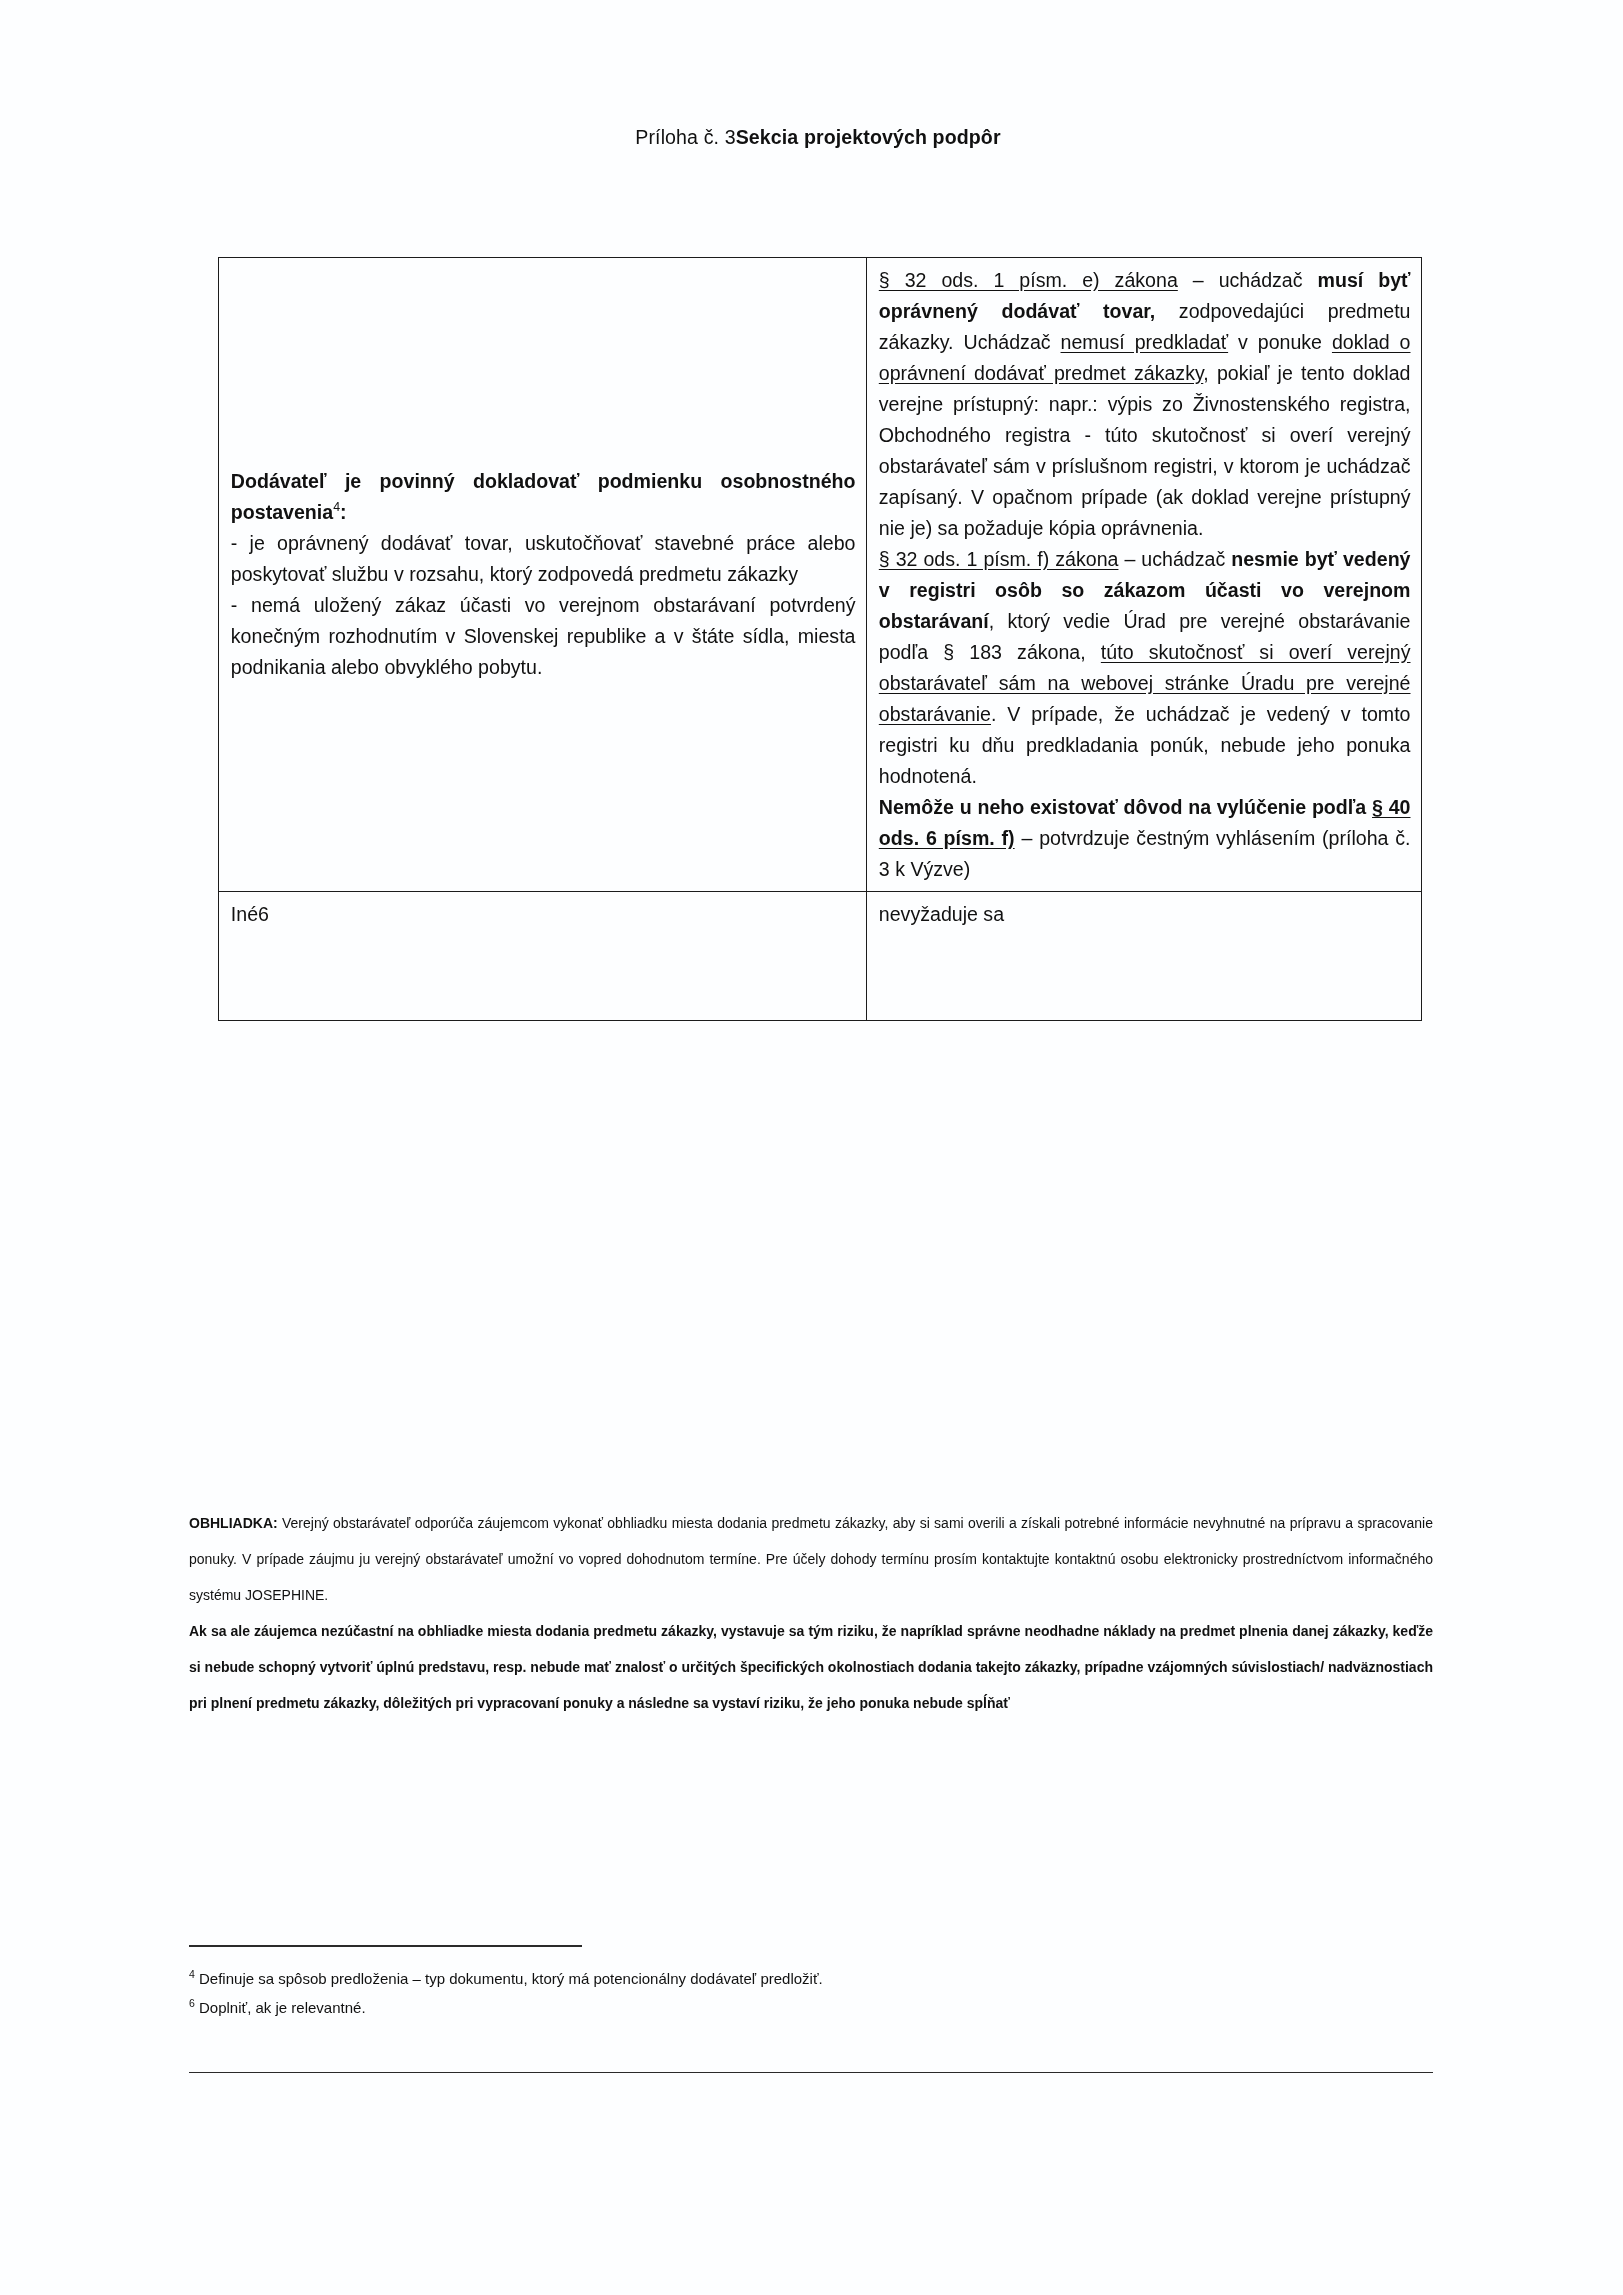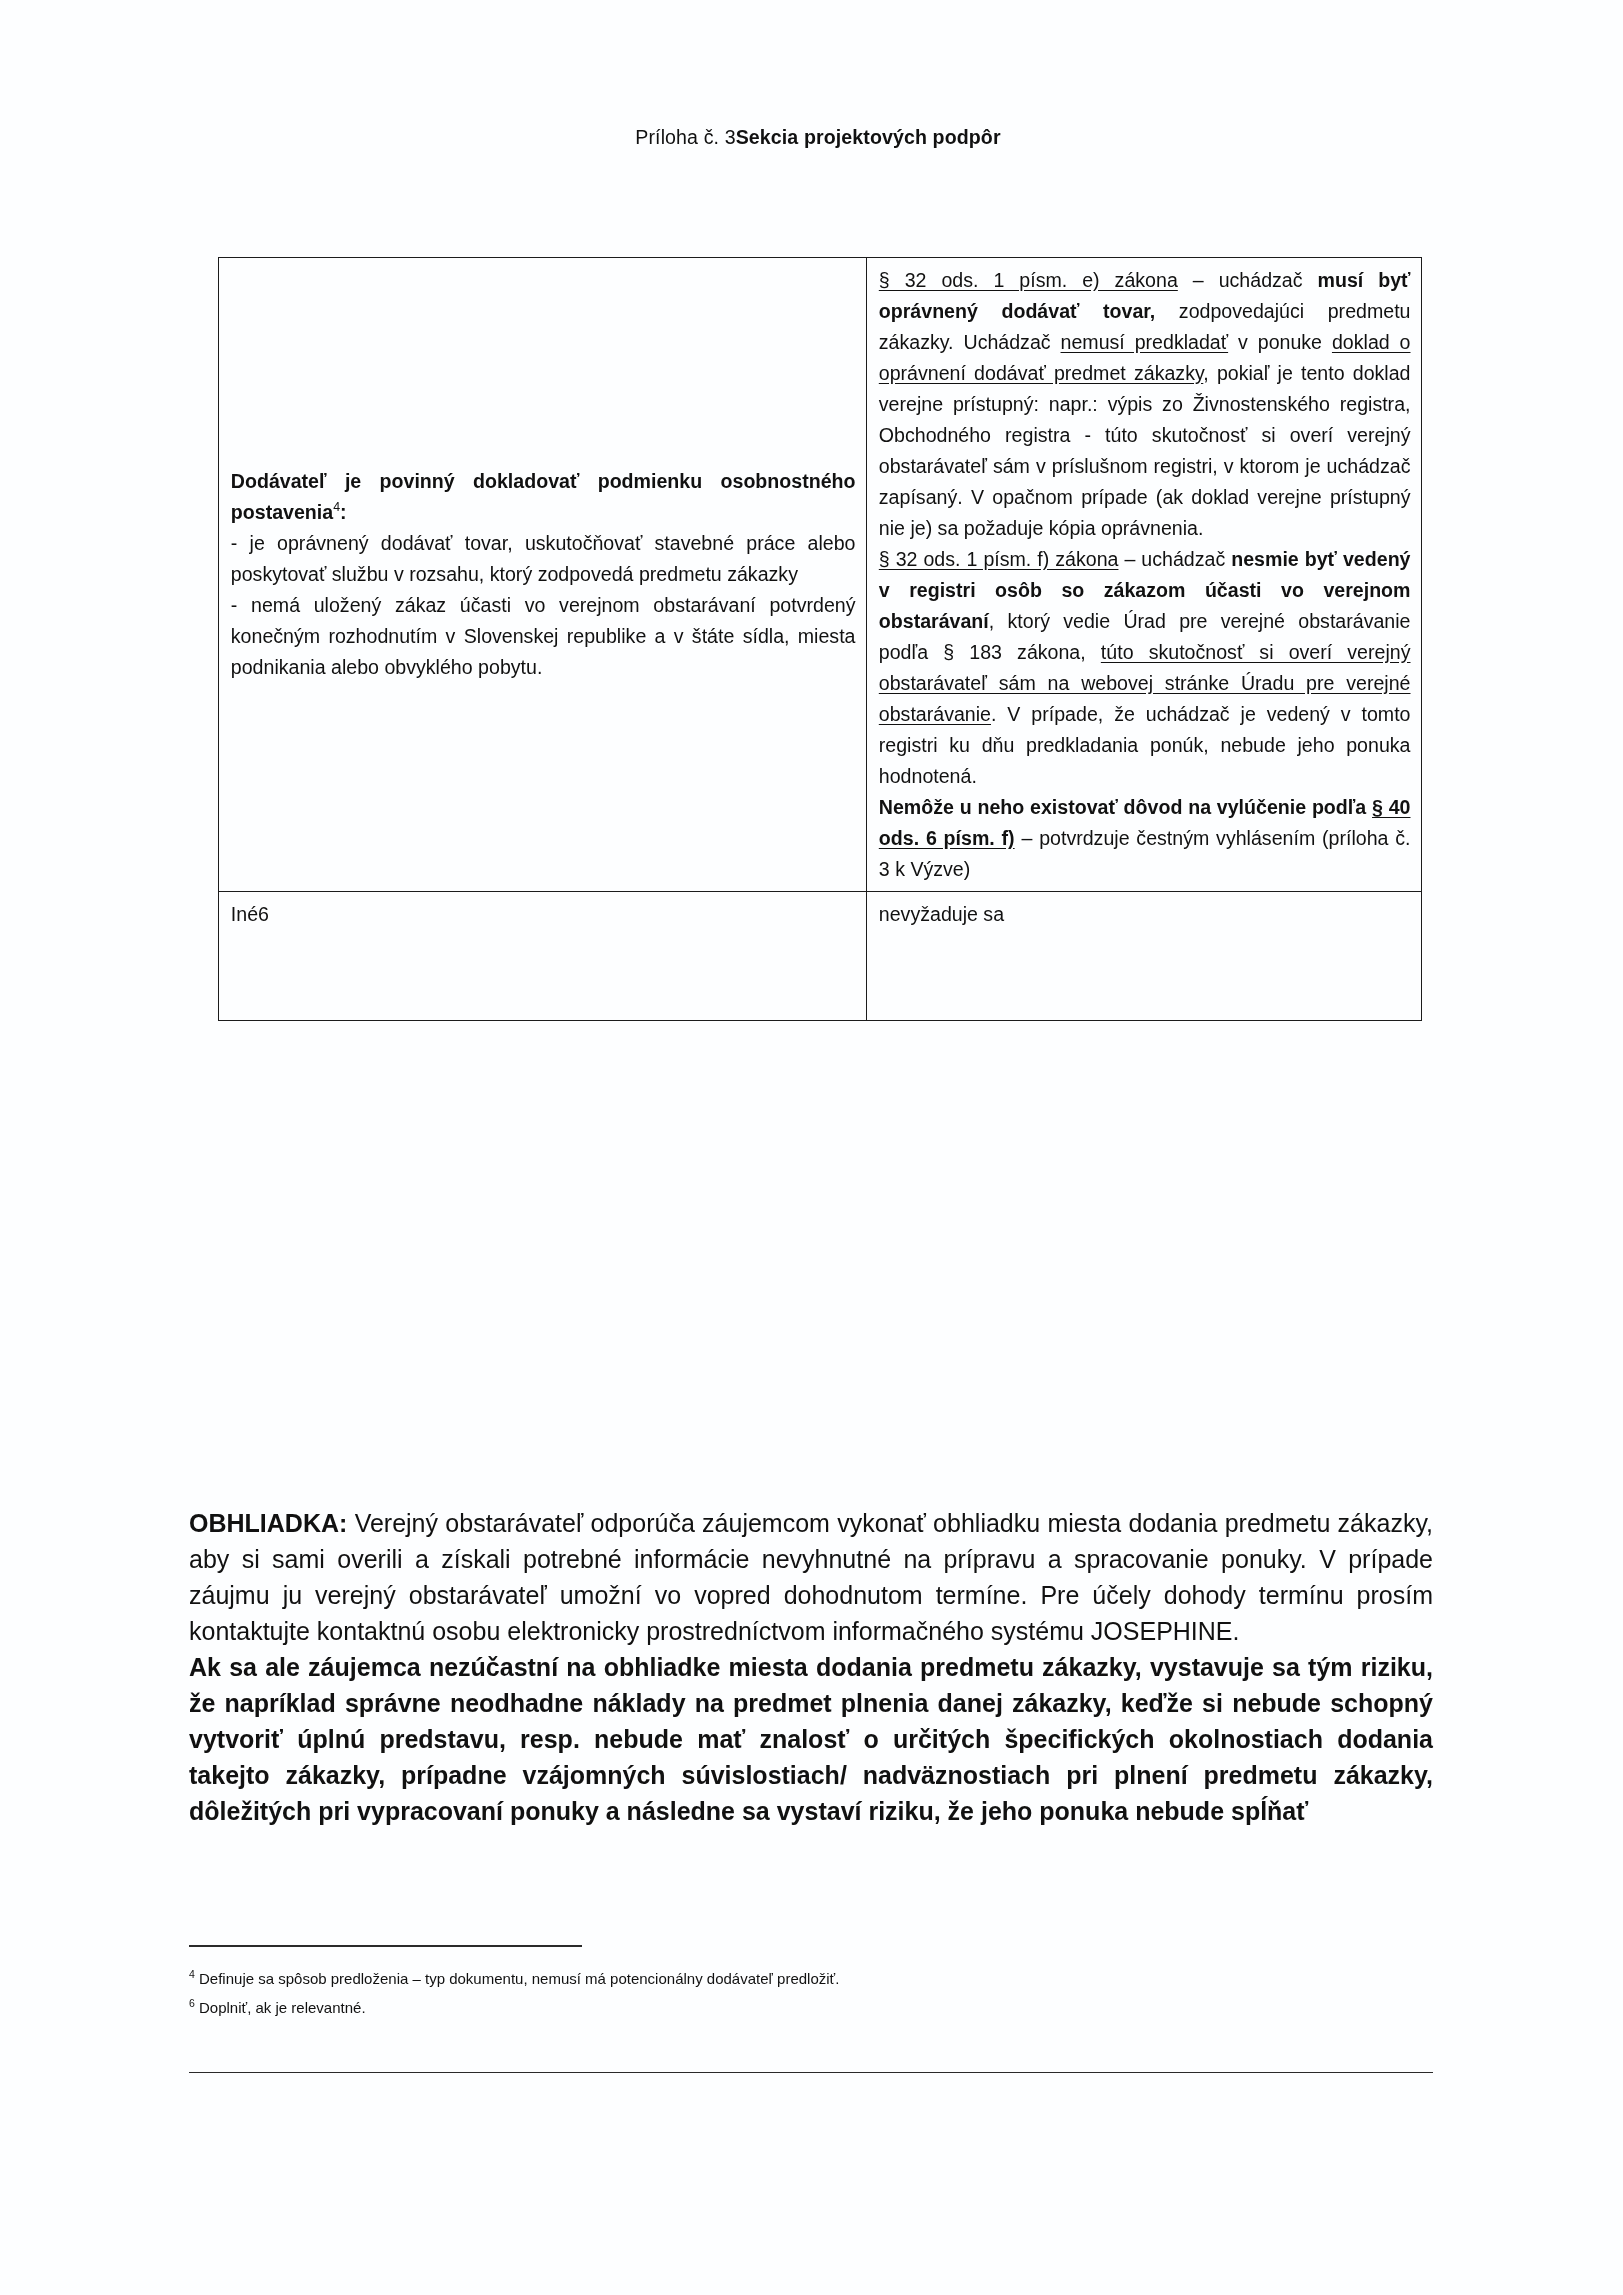--- a/index.html
+++ b/index.html
@@ -83,21 +83,21 @@
   .cell-nevyz-1 { vertical-align: bottom; padding-bottom: 9.2px !important; }
   .cell-ine  { vertical-align: top; height: 115px; }
   .cell-nevyz-2 { vertical-align: bottom; padding-bottom: 9.2px !important; }
 
   
   .body-text {
     position: absolute;
     left: 189px;
     top: 1505px;
     width: 1244px;
-    font-size: 25px;
+    font-size: 14px;
     line-height: 36px;
     text-align: justify;
     text-justify: inter-word;
   }
   .body-text p { margin: 0; }
   .body-text .p2 { font-weight: 700; }
 
   
   .fn-rule {
     position: absolute;
@@ -187,20 +187,20 @@
     </tbody>
   </table>
 
   <div class="body-text">
     <p><span class="b">OBHLIADKA:</span><span> Verejný obstarávateľ odporúča záujemcom vykonať obhliadku miesta dodania predmetu zákazky, aby si sami overili a získali potrebné informácie nevyhnutné na prípravu a spracovanie ponuky. V prípade záujmu ju verejný obstarávateľ umožní vo vopred dohodnutom termíne. Pre účely dohody termínu prosím kontaktujte kontaktnú osobu elektronicky prostredníctvom informačného systému JOSEPHINE.</span></p>
     <p class="p2">Ak sa ale záujemca nezúčastní na obhliadke miesta dodania predmetu zákazky, vystavuje sa tým riziku, že napríklad správne neodhadne náklady na predmet plnenia danej zákazky, keďže si nebude schopný vytvoriť úplnú predstavu, resp. nebude mať znalosť o určitých špecifických okolnostiach dodania takejto zákazky, prípadne vzájomných súvislostiach/ nadväznostiach pri plnení predmetu zákazky, dôležitých pri vypracovaní ponuky a následne sa vystaví riziku, že jeho ponuka nebude spĺňať</p>
   </div>
 
   <div class="fn-rule"></div>
   <div class="footnotes">
-    <p><sup>4</sup> <span>Definuje sa spôsob predloženia – typ dokumentu, nemusí má potencionálny dodávateľ predložiť.</span></p>
+    <p><sup>4</sup> <span>Definuje sa spôsob predloženia – typ dokumentu, ktorý má potencionálny dodávateľ predložiť.</span></p>
     <p><sup>6</sup> <span>Doplniť, ak je relevantné.</span></p>
   </div>
 
   <div class="foot-rule"></div>
 
 </div>
 
 
 </body></html>

